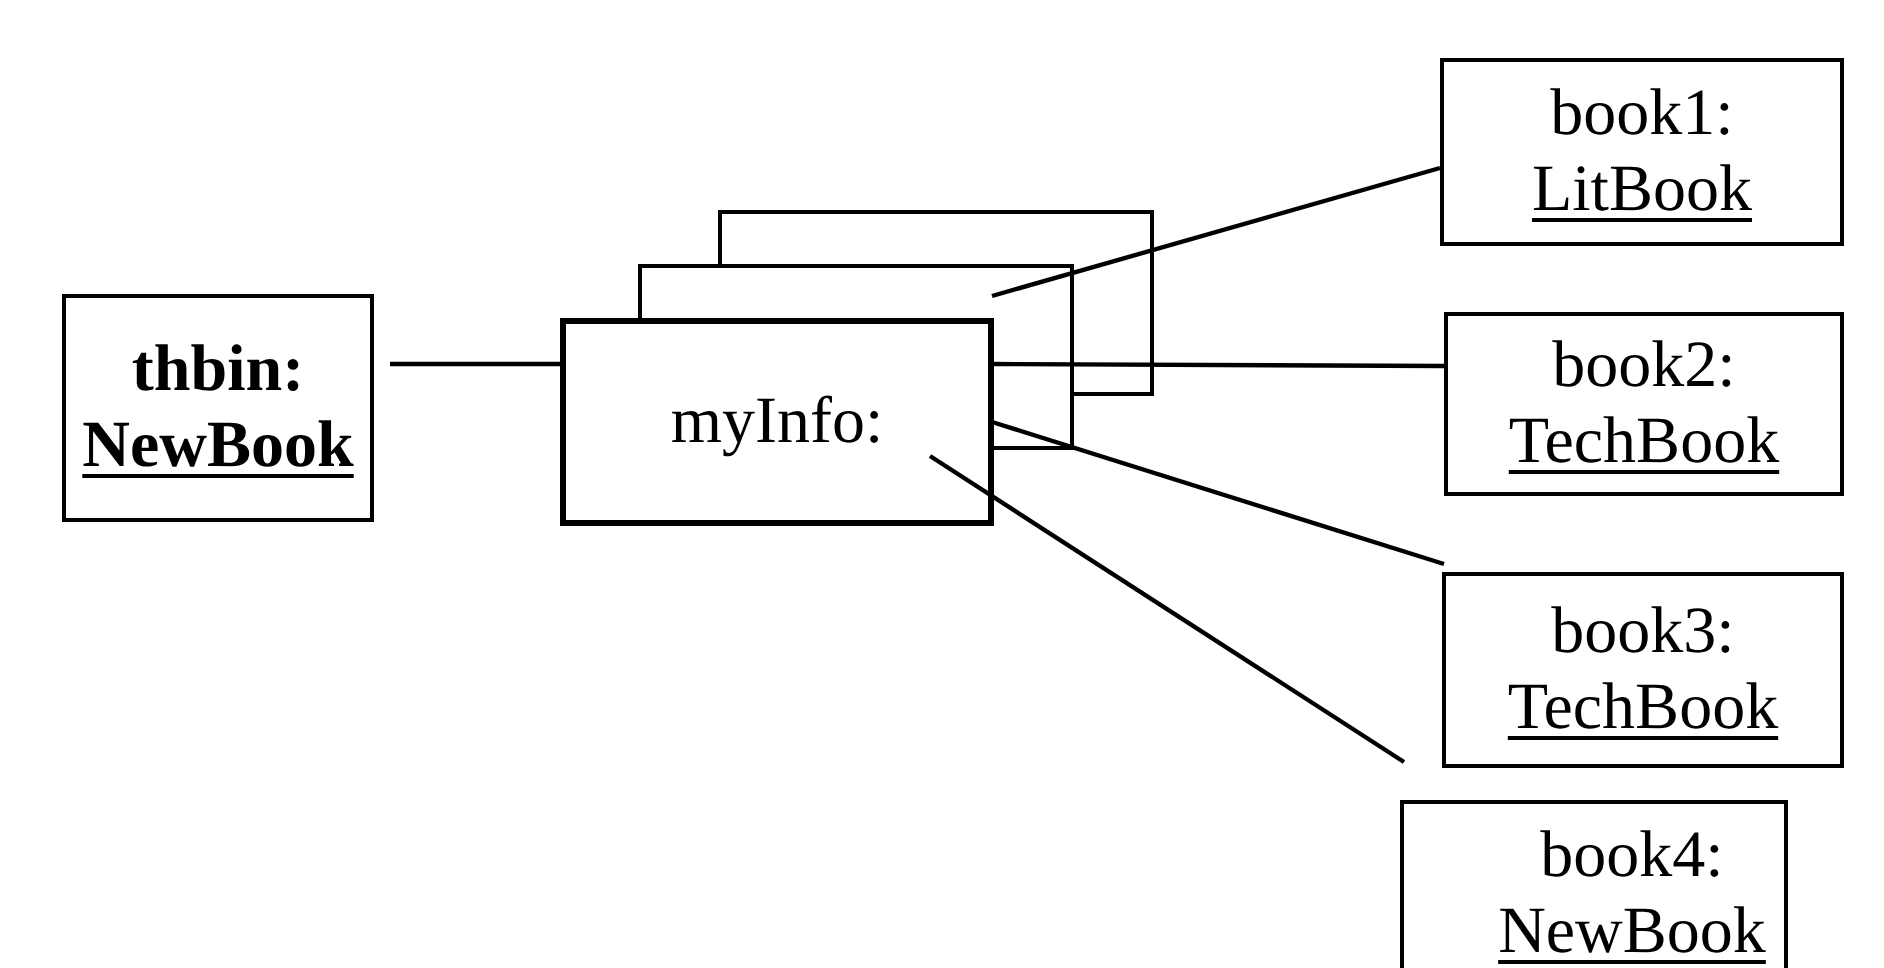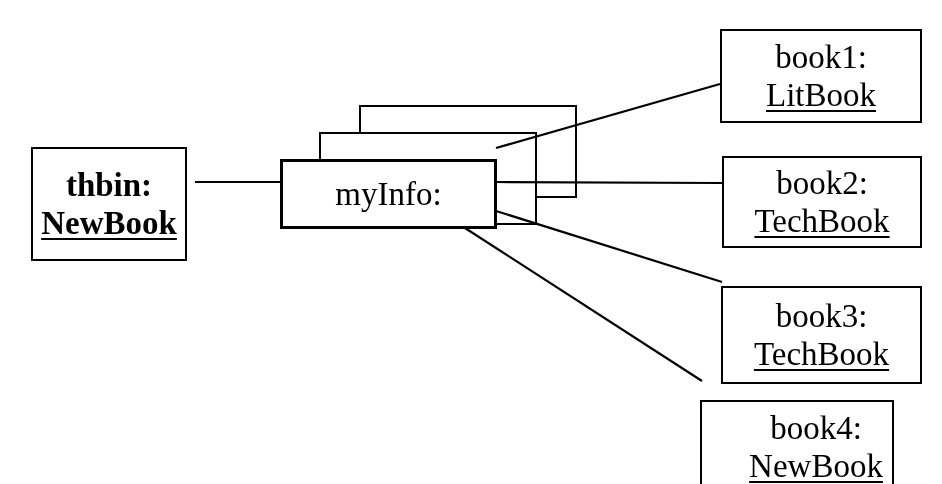--- a/index.html
+++ b/index.html
@@ -34,21 +34,21 @@
   }
   .obj-class {
     text-decoration: underline;
     text-decoration-thickness: 2px;
     text-underline-offset: 4px;
   }
   
   .n-thbin { left: 31px;  top: 123px; width: 156px; height: 114px; z-index: 3; font-weight: bold; }
   .n-back  { left: 359px; top: 81px;  width: 218px; height: 93px;  z-index: 1; }
   .n-mid   { left: 319px; top: 108px; width: 218px; height: 93px;  z-index: 2; }
-  .n-front { left: 280px; top: 135px; width: 217px; height: 70px;  z-index: 3; border-width: 3px; }
+  .n-front { left: 280px; top: 135px; width: 217px; height: 104px;  z-index: 3; border-width: 3px; }
   .n-book1 { left: 720px; top: 5px;   width: 202px; height: 94px;  z-index: 3; }
   .n-book2 { left: 722px; top: 132px; width: 200px; height: 92px;  z-index: 3; }
   .n-book3 { left: 721px; top: 262px; width: 201px; height: 98px;  z-index: 3; }
   .n-book4 { left: 700px; top: 376px; width: 194px; height: 93px;  z-index: 3; padding-left: 38px; }
   .edges {
     position: absolute;
     left: 0; top: 0;
     width: 942px;
     height: 484px;
     z-index: 10;

